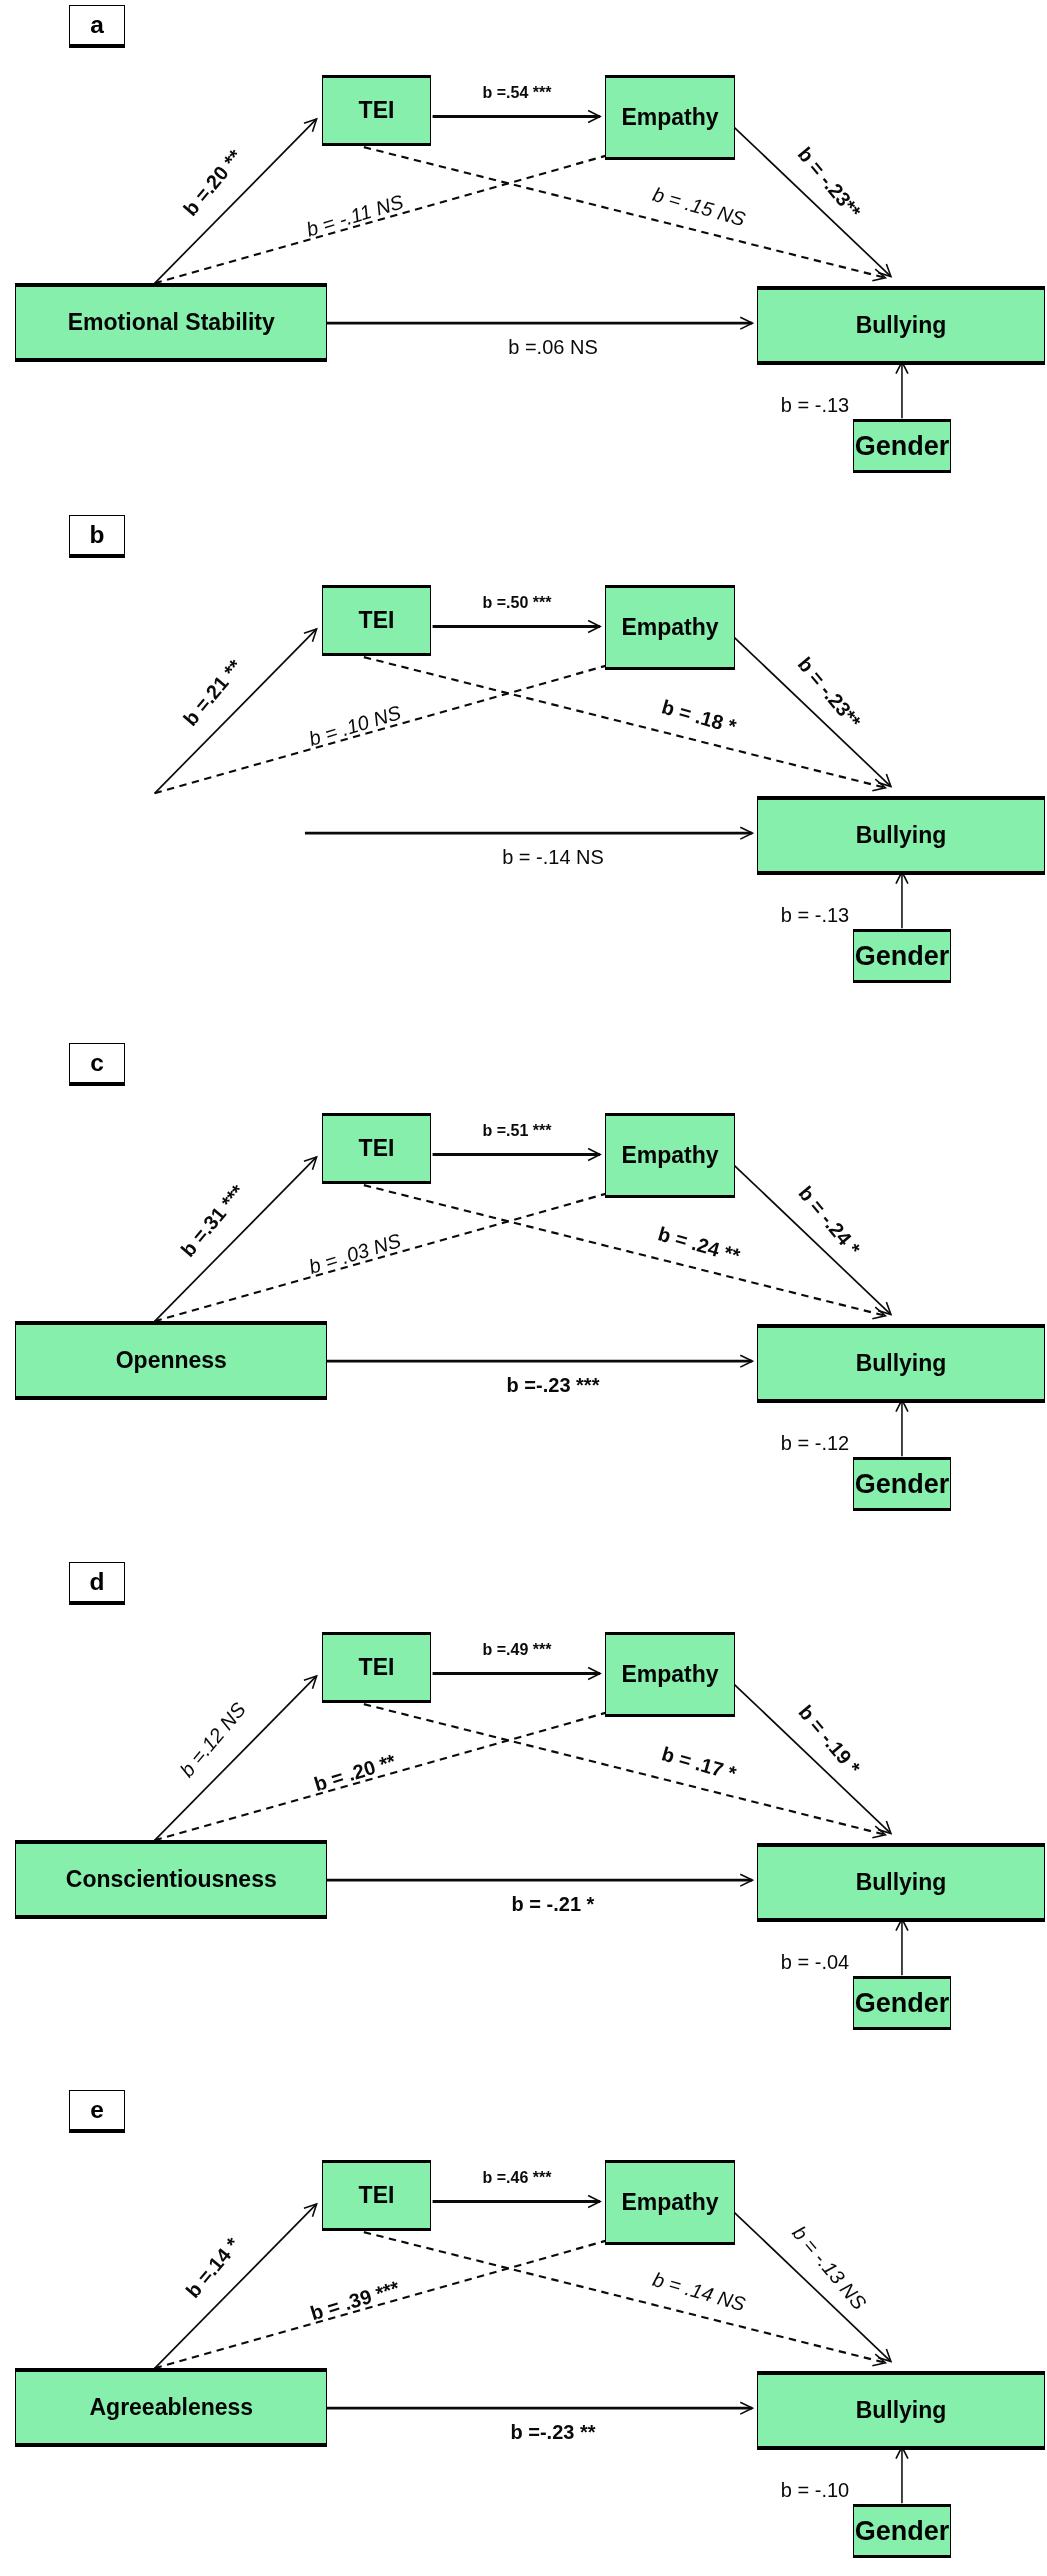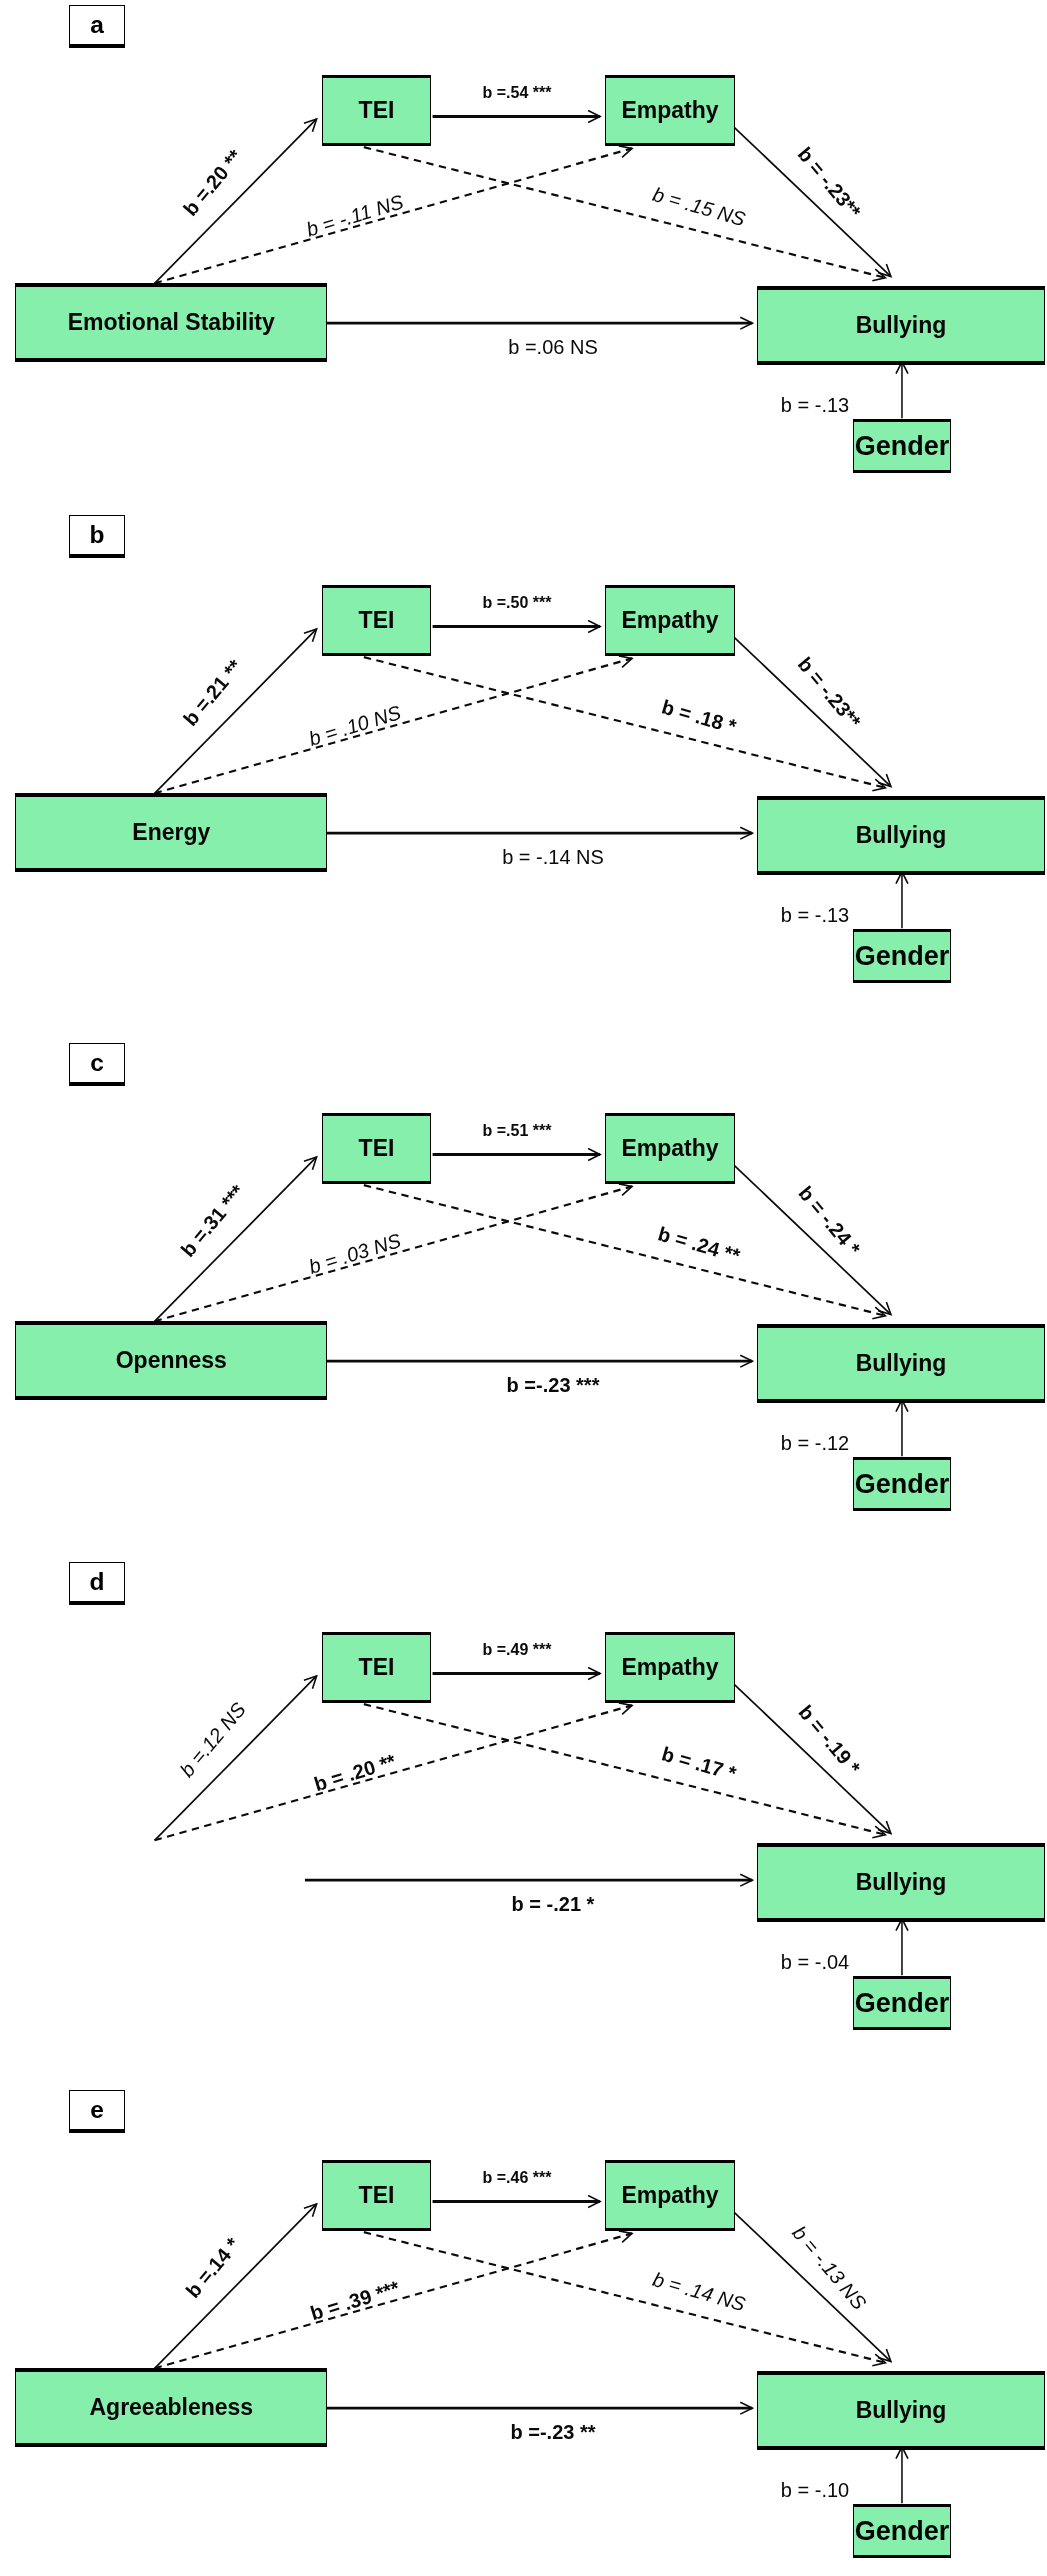--- a/index.html
+++ b/index.html
@@ -27,21 +27,21 @@
     display: flex; align-items: center; justify-content: center;
     font-weight: bold; font-size: 23px; text-align: center; color: #050505;
   }
   .plabel-box {
     position: absolute; left: 69px; top: 4.9px; width: 56px; height: 43px;
     background: #fff; border: 1.8px solid #000; border-bottom-width: 4.3px;
     display: flex; align-items: center; justify-content: center;
     font-weight: bold; font-size: 24.5px;
   }
   .tei       { left: 322px;  top: 75px; width: 109px; height: 71px; }
-  .empathy   { left: 605px;  top: 75px; width: 130px; height: 71px; }
+  .empathy   { left: 605px;  top: 75px; width: 130px; height: 85px; }
   .predictor { left: 15.3px;   top: 283px; width: 312px; height: 79px; border-top-width: 4.3px; border-bottom-width: 4.3px; }
   .outcome   { left: 757px; top: 286px; width: 288px; height: 79px; border-top-width: 4.3px; border-bottom-width: 4.3px; }
   .gender    { left: 853px; top: 419px; width: 98px; height: 54px; font-size: 27px; }
 
   .lbl {
     position: absolute; white-space: nowrap; font-size: 20px; color: #0a0a0a;
     transform: translate(-50%, -50%);
   }
   .l-left   { left: 213px;  top: 183px; transform: translate(-50%,-50%) rotate(-50deg); }
   .l-top    { left: 517px;  top: 93px; font-size: 16px; }
@@ -122,23 +122,20 @@
     <div class="plabel-box">
       <span>b</span>
     </div>
 
     <div class="box tei">
       <span>TEI</span>
     </div>
     <div class="box empathy">
       <span>Empathy</span>
     </div>
-    <div class="box predictor">
-      <span>Energy</span>
-    </div>
     <div class="box outcome">
       <span>Bullying</span>
     </div>
     <div class="box gender">
       <span>Gender</span>
     </div>
 
     <span class="lbl l-left em-bold">b =.21 **</span>
     <span class="lbl l-top em-bold">b =.50 ***</span>
     <span class="lbl l-right em-bold">b = -.23**</span>
@@ -202,20 +199,23 @@
     <div class="plabel-box">
       <span>d</span>
     </div>
 
     <div class="box tei">
       <span>TEI</span>
     </div>
     <div class="box empathy">
       <span>Empathy</span>
     </div>
+    <div class="box predictor">
+      <span>Conscientiousness</span>
+    </div>
     <div class="box outcome">
       <span>Bullying</span>
     </div>
     <div class="box gender">
       <span>Gender</span>
     </div>
 
     <span class="lbl l-left em-italic">b =.12 NS</span>
     <span class="lbl l-top em-bold">b =.49 ***</span>
     <span class="lbl l-right em-bold">b = -.19 *</span>

